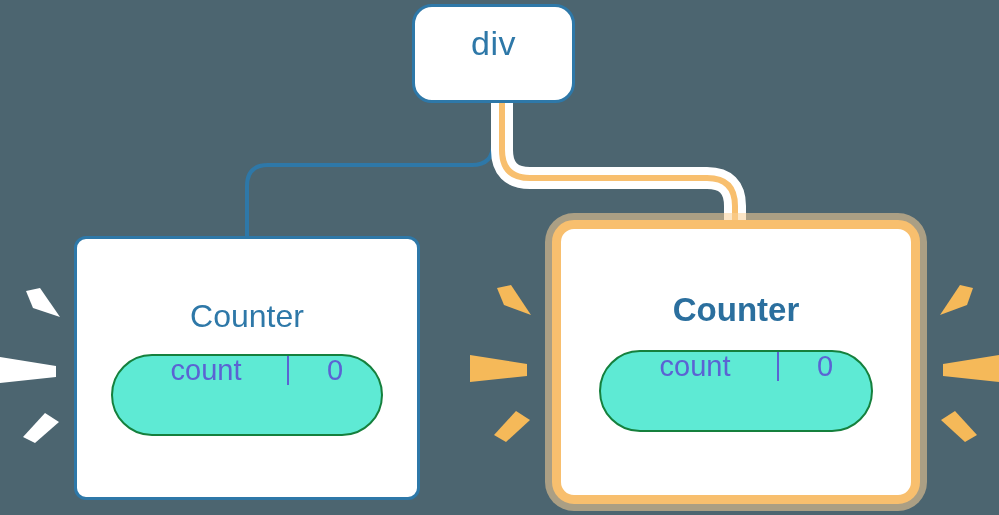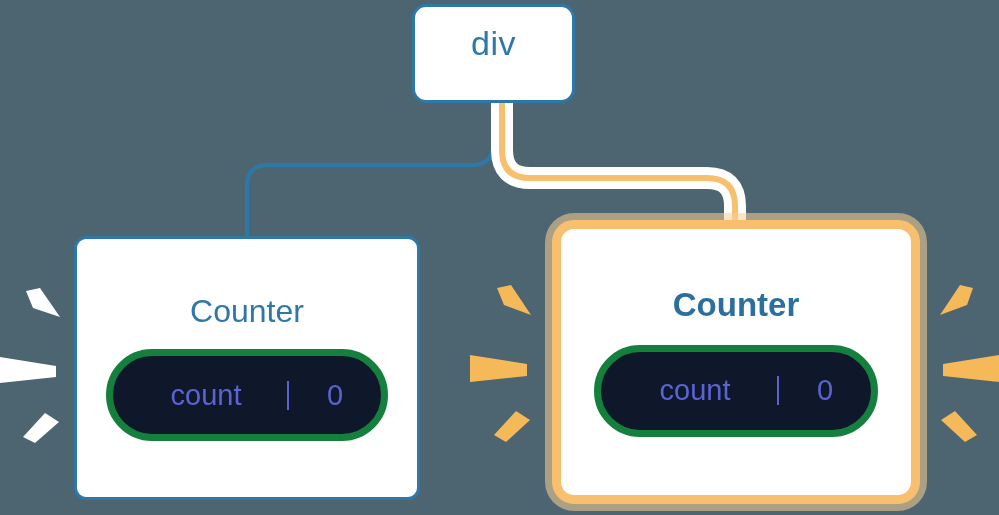--- a/index.html
+++ b/index.html
@@ -46,21 +46,21 @@
     align-items: center;
     justify-content: center;
   }
 
   .node-div {
     left: 412px;
     top: 4px;
     width: 163px;
     height: 99px;
     border: 3px solid #2e78a8;
-    border-radius: 14px;
+    border-radius: 20px;
     z-index: 6;
   }
   .node-div .node-title {
     font-size: 34px;
     color: #2e78a8;
     letter-spacing: 0.5px;
     line-height: 1;
   }
 
   .node-counter-left {
@@ -94,26 +94,26 @@
   .node-counter-right .node-title {
     font-weight: bold;
     color: #2b6f9e;
     font-size: 33px;
     margin-bottom: 24px;
   }
 
   
   .state-pill {
     display: flex;
-    align-items: center;
-    border: 7px solid #15803d;
+    align-items: flex-start;
+    border: 2px solid #15803d;
     border-radius: 999px;
     height: 78px;
     overflow: hidden;
-    background: #0f172a;
+    background: #5eead4;
   }
   .node-counter-left .state-pill {
     width: 268px;
   }
   .node-counter-right .state-pill {
     width: 270px;
   }
   .pill-key,
   .pill-val {
     display: flex;

